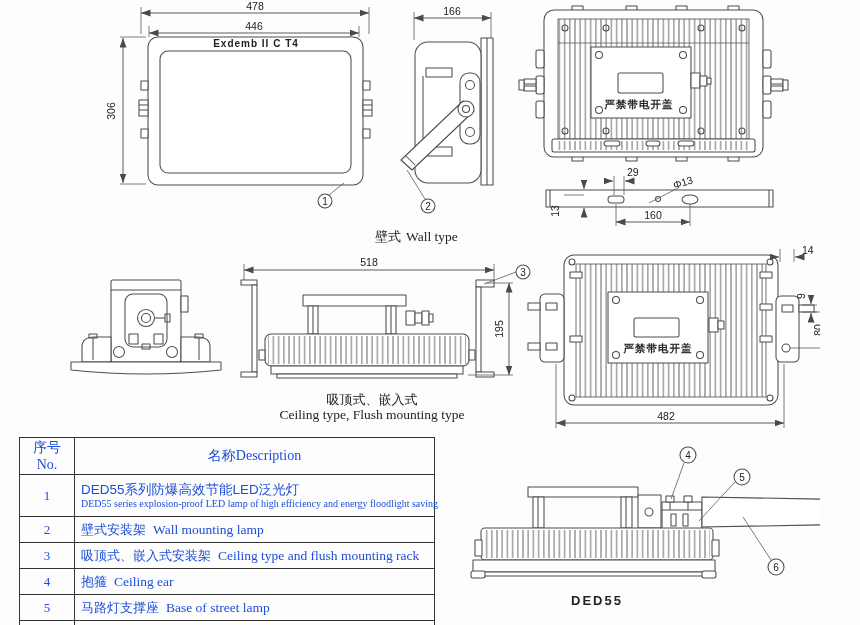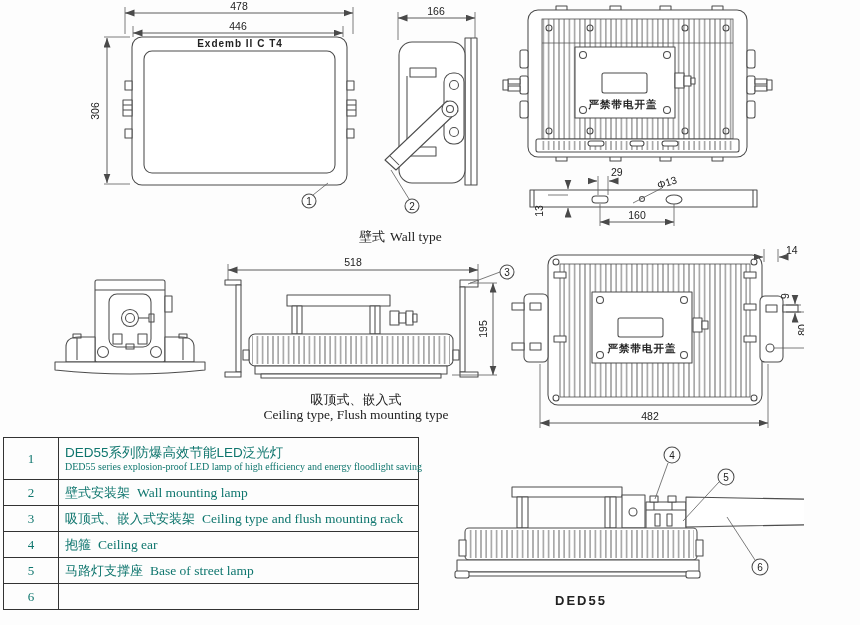--- a/index.html
+++ b/index.html
@@ -1,17 +1,17 @@
 <!DOCTYPE html>
 <html><head>
 <meta charset="utf-8">
 <style>
   html,body{margin:0;padding:0;background:#fdfdfd;}
   #canvas{position:relative;width:804px;height:625px;background:#fdfdfd;overflow:hidden;
-          font-family:"Liberation Serif",serif;color:#0f766e;}
+          font-family:"Liberation Serif",serif;color:#1d4ed8;margin-left:16px;}
   #art{position:absolute;left:0;top:0;}
   
   .ln  {fill:none;stroke:#4d4d4d;stroke-width:1.05;stroke-linejoin:round;}
   .lnf {fill:#ffffff;stroke:#4d4d4d;stroke-width:1.05;stroke-linejoin:round;}
   .thin{fill:none;stroke:#5a5a5a;stroke-width:0.8;}
   .dim {fill:none;stroke:#4a4a4a;stroke-width:0.9;}
   text{fill:#222;}
   .dt  {font:10.5px "Liberation Sans",sans-serif;}
   .dtb {font:bold 10px "Liberation Sans",sans-serif;letter-spacing:1px;}
   .zht {font:13px "Liberation Serif",serif;}
@@ -327,20 +327,24 @@
     <g>
       <circle class="ln" cx="760" cy="567" r="8"></circle>
       <text class="co" x="760" y="570.5" text-anchor="middle">6</text>
     </g>
     <text class="mdl" x="581" y="605" text-anchor="middle">DED55</text>
   </g>
 </svg>
 
   <table class="ptable">
     <tbody>
+        <tr class="hdr">
+      <td class="c-no">序号No.</td>
+      <td>名称Description</td>
+    </tr>
     <tr class="row-d">
       <td class="c-no">1</td>
       <td>
         <div class="r1zh">DED55系列防爆高效节能LED泛光灯</div>
         <div class="r1en">DED55 series explosion-proof LED lamp of high efficiency and energy floodlight saving</div>
       </td>
     </tr>
     <tr class="row-s">
       <td class="c-no">2</td>
       <td><span class="zh">壁式安装架</span><span class="en">Wall mounting lamp</span></td>

